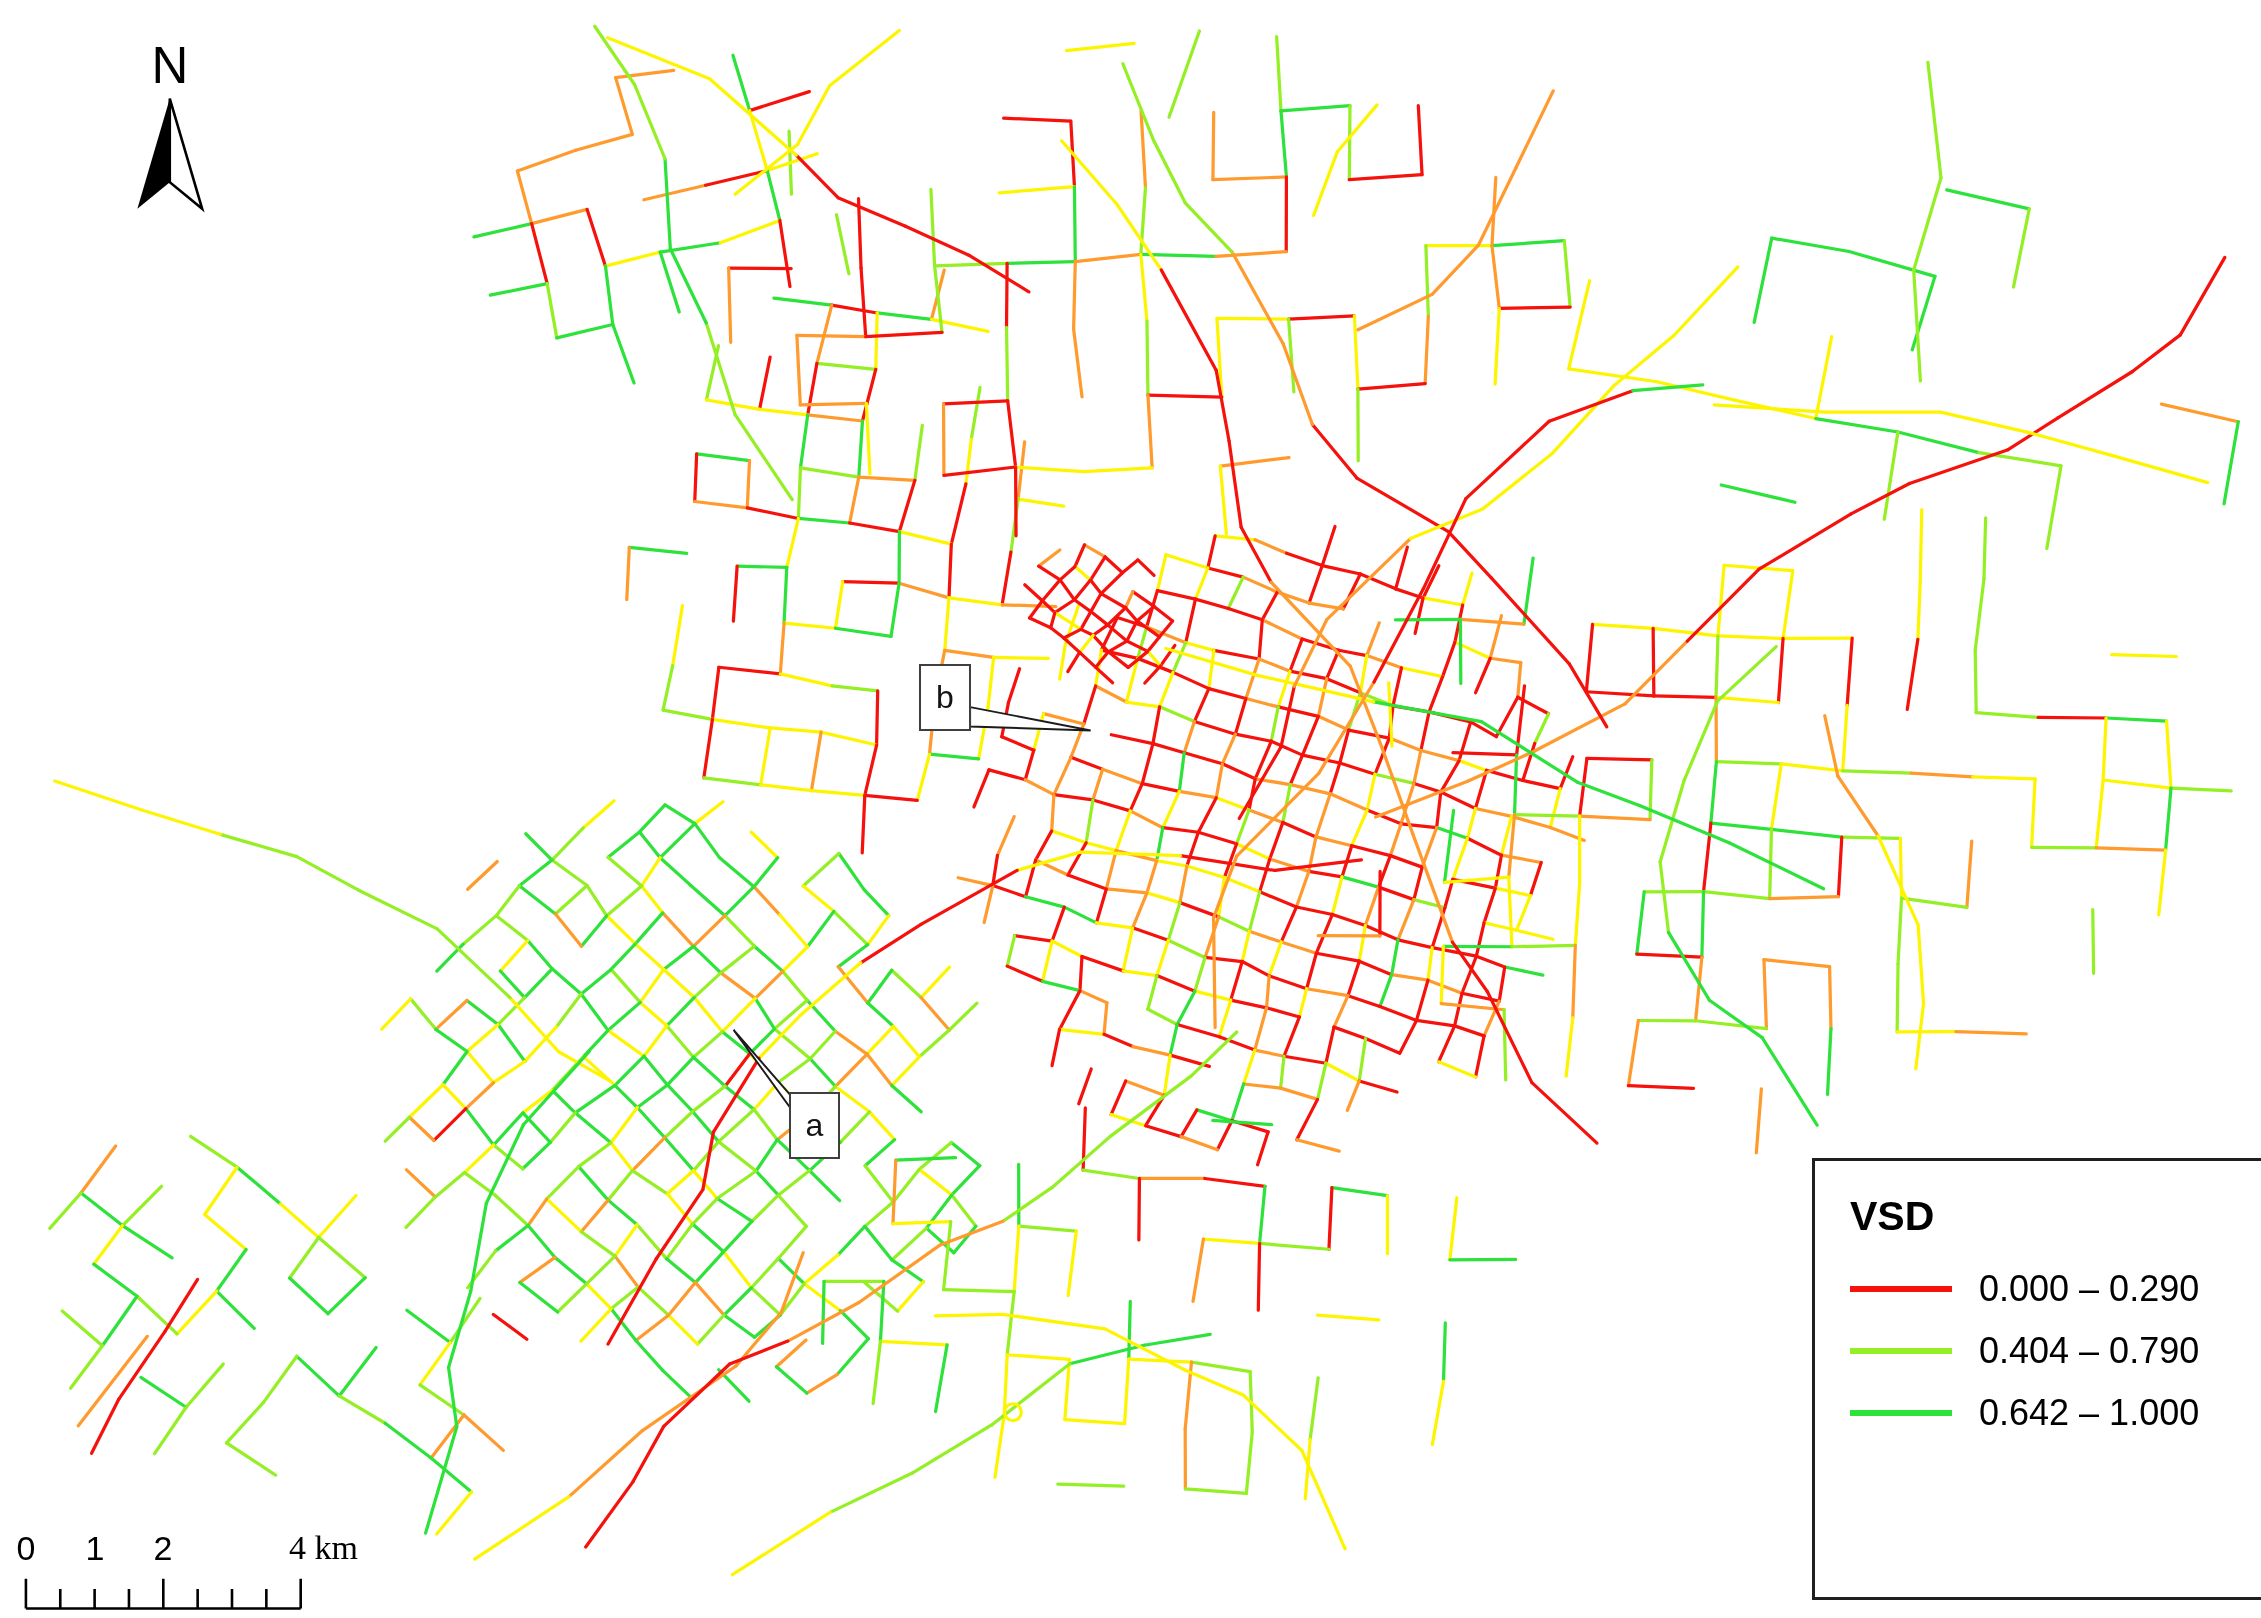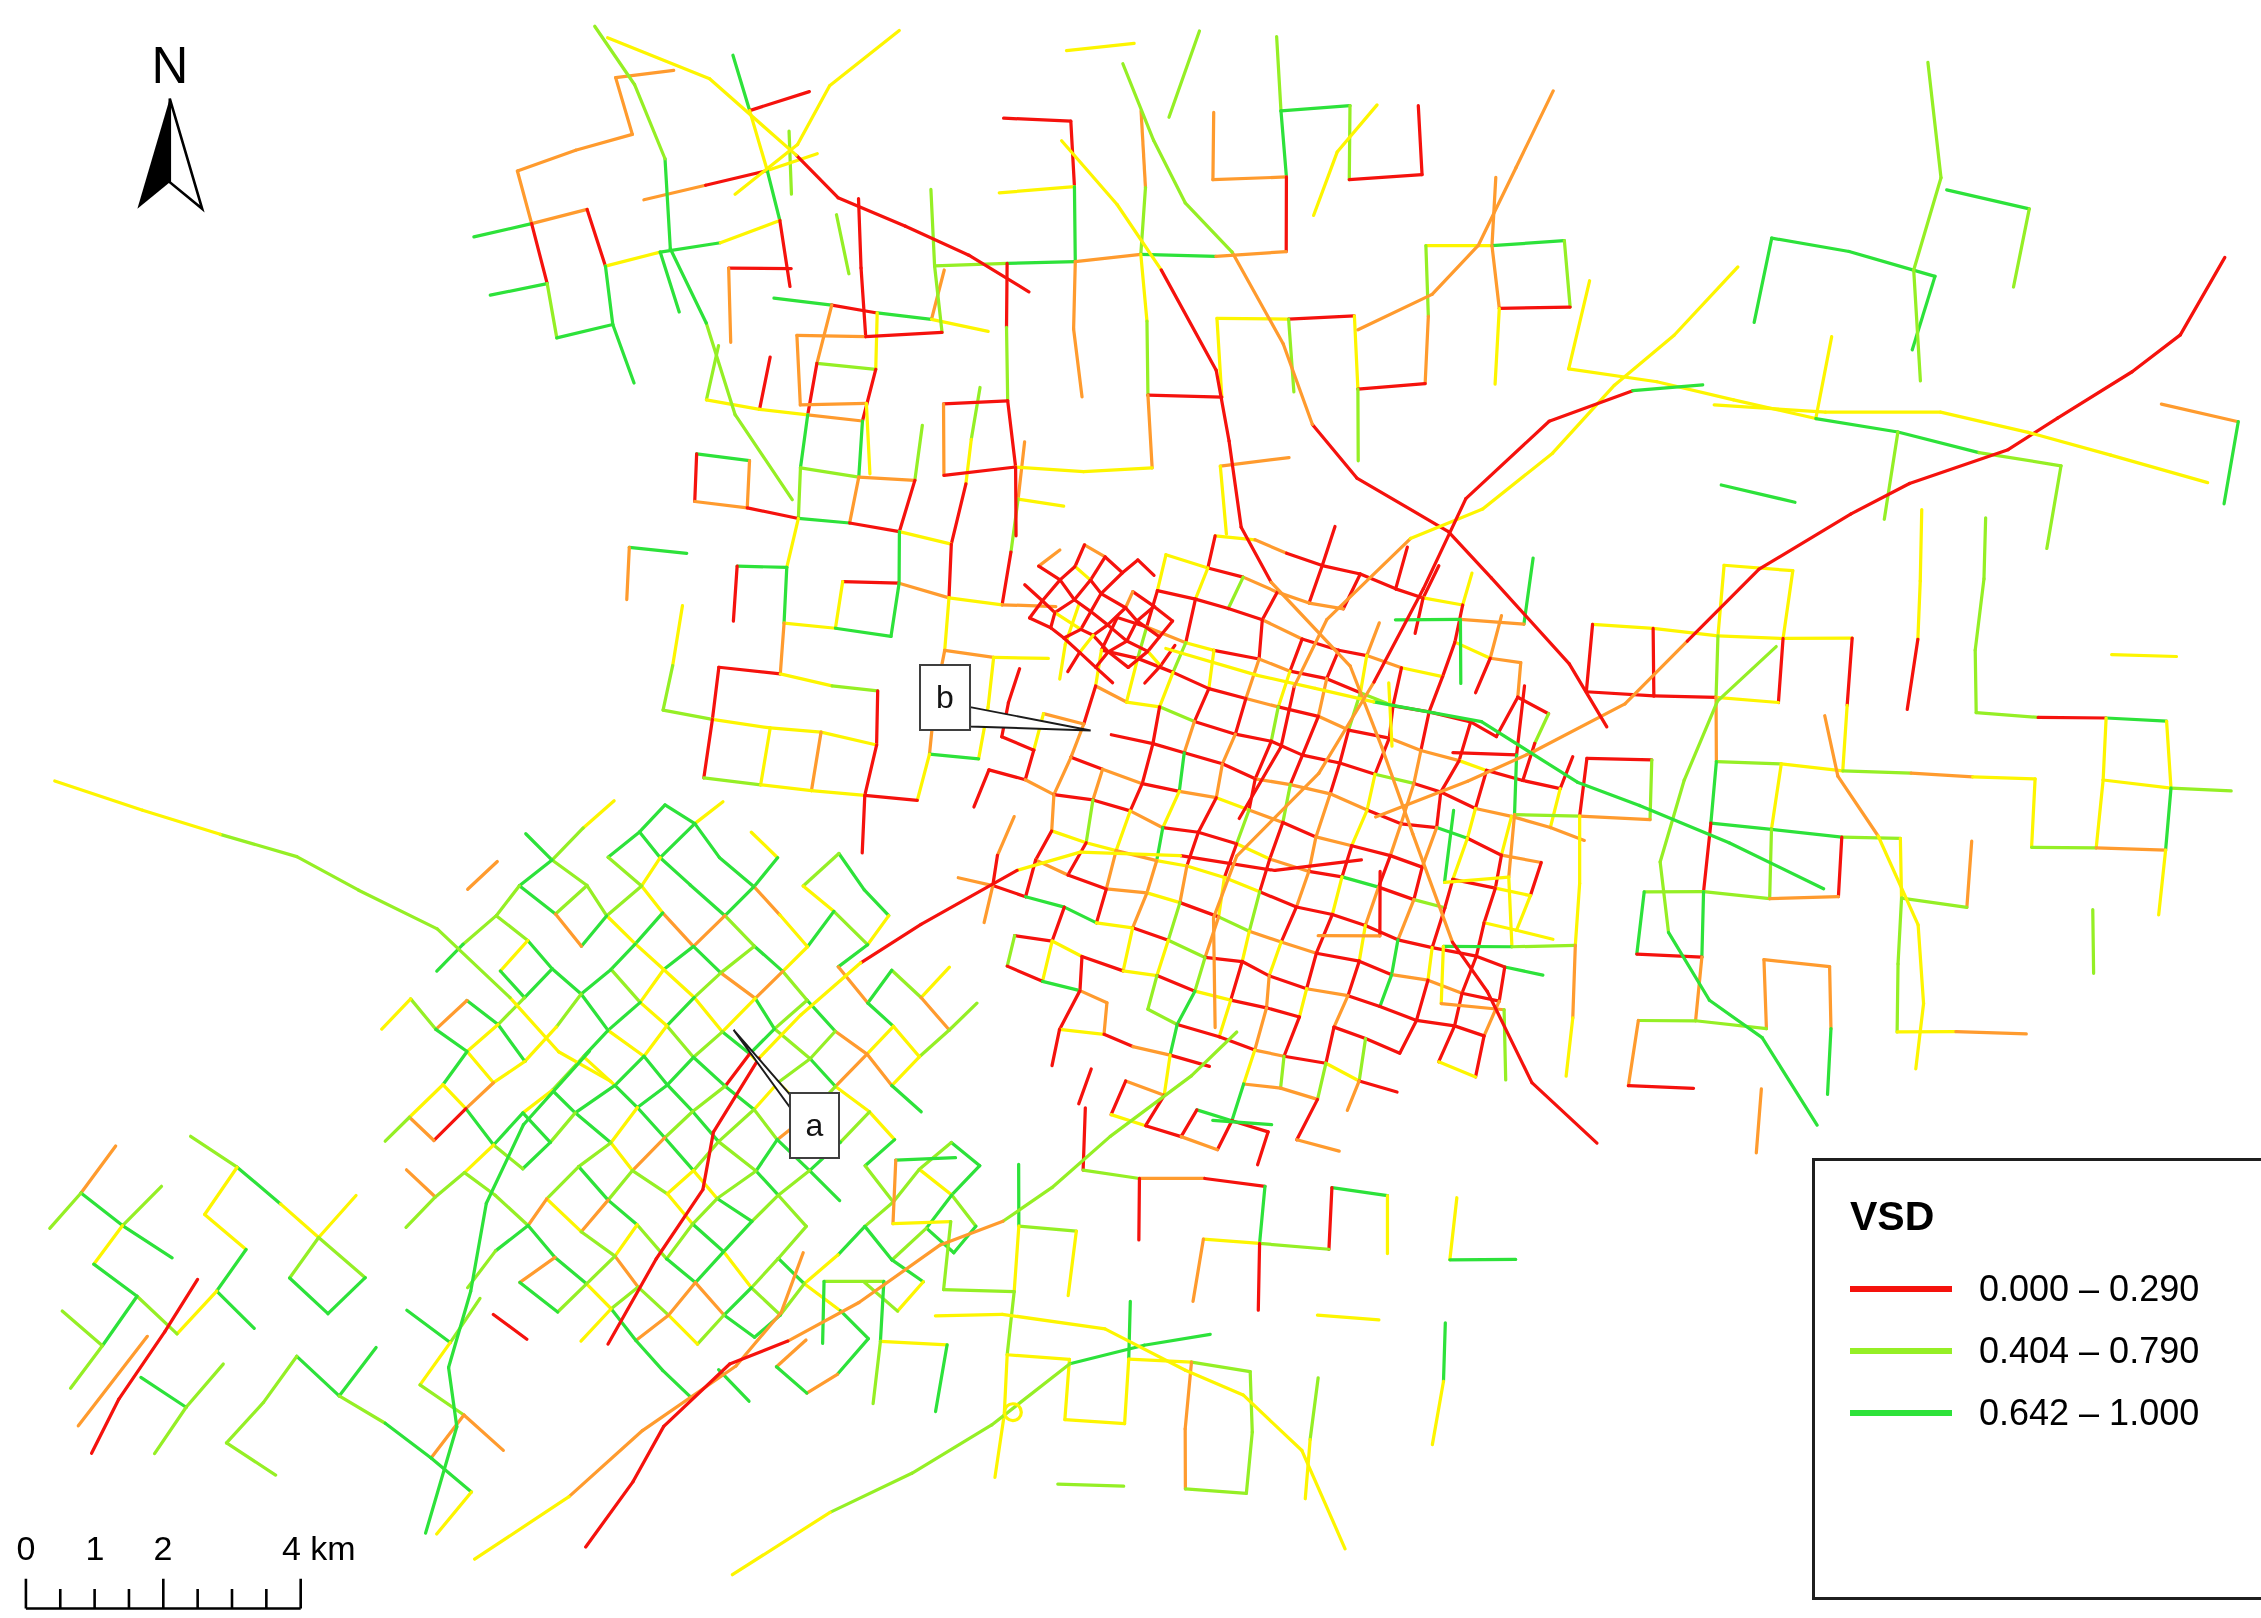--- a/index.html
+++ b/index.html
@@ -13,21 +13,21 @@
   .north-label{
     position:absolute;left:170px;top:40px;transform:translateX(-50%);
     font-size:51px;color:#000;line-height:1;
   }
 
   
   .scale-label{position:absolute;top:1531px;font-size:34px;color:#000;line-height:1;}
   .sl-0{left:26px;transform:translateX(-50%);}
   .sl-1{left:95px;transform:translateX(-50%);}
   .sl-2{left:163px;transform:translateX(-50%);}
-  .sl-4{left:282px;}
+  .sl-4{left:289px;font-family:Liberation Serif, serif;}
 
   
   .anno{
     position:absolute;background:#ffffff;border:2.6px solid #3f3f3f;
     display:flex;align-items:center;justify-content:center;
     font-size:32px;color:#141414;box-sizing:border-box;
   }
   .anno-a{left:789px;top:1092px;width:51px;height:67px;}
   .anno-b{left:919px;top:664px;width:52px;height:67px;}
 

